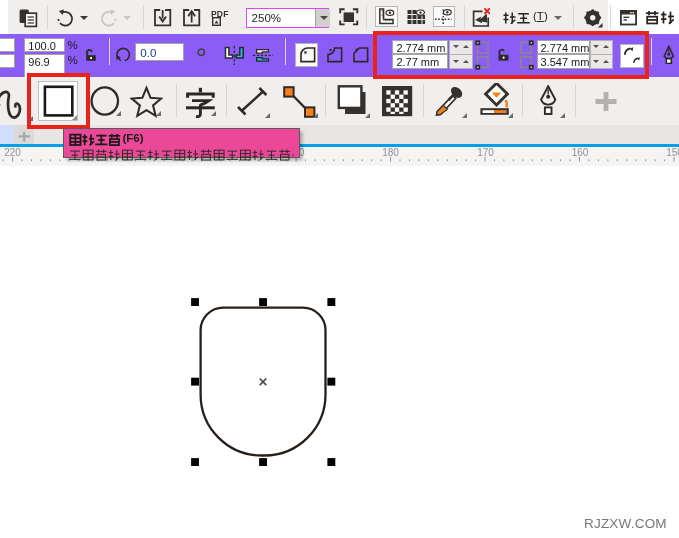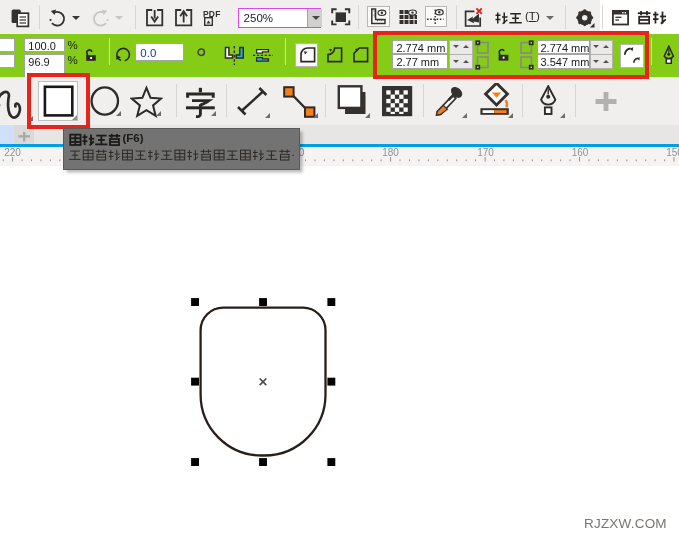--- a/index.html
+++ b/index.html
@@ -1,20 +1,20 @@
 <!DOCTYPE html>
 <html><head><meta charset="utf-8"><style>
 *{margin:0;padding:0;box-sizing:border-box}
 html,body{width:679px;height:538px;overflow:hidden;font-family:"Liberation Sans",sans-serif;background:#fff}
 #app{position:relative;width:679px;height:538px}
 .abs{position:absolute}
 .sep{position:absolute;width:1px;background:#d8d6d4}
 .ico{position:absolute}
-#row1{position:absolute;left:0;top:0;width:600px;height:34px;background:#f0efed}
-#row2{position:absolute;left:0;top:34px;width:679px;height:43px;background:#84cc16}
+#row1{position:absolute;left:8px;top:0;width:600px;height:34px;background:#f0efed}
+#row2{position:absolute;left:0;top:34px;width:679px;height:43px;background:#8b5cf6}
 #row3{position:absolute;left:0;top:77px;width:679px;height:47.5px;background:#f0efed}
 #tabbar{position:absolute;left:0;top:124.5px;width:679px;height:20px;background:#e8e6e4}
 #blueline{position:absolute;left:0;top:144.4px;width:679px;height:2.4px;background:#00a0e9}
 #ruler{position:absolute;left:0;top:146.5px;width:679px;height:19px;background:#f5f4f2}
 #canvas{position:absolute;left:0;top:165.5px;width:679px;height:372.5px;background:#fff}
 .inp{position:absolute;background:#fff;border:1px solid #a5a4a2;font-size:11px;color:#16181c;white-space:nowrap;overflow:hidden}
 .btnb{position:absolute;border:1px solid #b8b6b4;background:#fbfafa}
 .redbox{position:absolute;border:4px solid #e8231a;z-index:30}
 .tri{position:absolute;width:0;height:0;border-style:solid}
 </style></head>
@@ -484,21 +484,21 @@
         <rect x="177.4" y="97.7" width="7.9" height="7.9"></rect>
     <rect x="41.1" y="178.1" width="7.9" height="7.9"></rect>
         <rect x="109.1" y="178.1" width="7.9" height="7.9"></rect>
         <rect x="177.4" y="178.1" width="7.9" height="7.9"></rect>
   </g>
   <path d="M109.7 98.5 l6.6 6.6 M116.3 98.5 l-6.6 6.6" stroke="#4e4a48" stroke-width="1.7"></path>
 </svg>
 
 <div class="abs" style="left:584px;top:515.5px;font-size:13.5px;color:#7a7672;letter-spacing:0.2px">RJZXW.COM</div>
 
-<div class="abs" style="left:62.5px;top:128px;width:237px;height:42px;background:#737373;border:1px solid #5a5a5a;z-index:40;box-shadow:2.5px 2.5px 3px rgba(0,0,0,0.28)">
+<div class="abs" style="left:62.5px;top:128px;width:237px;height:30px;background:#ec4899;border:1px solid #5a5a5a;z-index:40;box-shadow:2.5px 2.5px 3px rgba(0,0,0,0.28)">
   <svg class="abs" style="left:5.5px;top:3.5px" width="60" height="13" stroke="#1c1a18" stroke-width="1.45">
         <use href="#c1" transform="translate(0,0.4) scale(1.22)"></use>
         <use href="#c3" transform="translate(13,0.4) scale(1.22)"></use>
         <use href="#c2" transform="translate(26,0.4) scale(1.22)"></use>
         <use href="#c4" transform="translate(39,0.4) scale(1.22)"></use>
       </svg>
   <div class="abs" style="left:59px;top:2.5px;font-size:11.5px;font-weight:bold;color:#1c1a18">(F6)</div>
   <svg class="abs" style="left:5.5px;top:18.5px" width="228" height="13" stroke="#2b2822" stroke-width="0.85" id="tt2svg">
         <use href="#c2" transform="translate(0,1) scale(1.15)"></use>
         <use href="#c1" transform="translate(13.1,1) scale(1.15)"></use>

